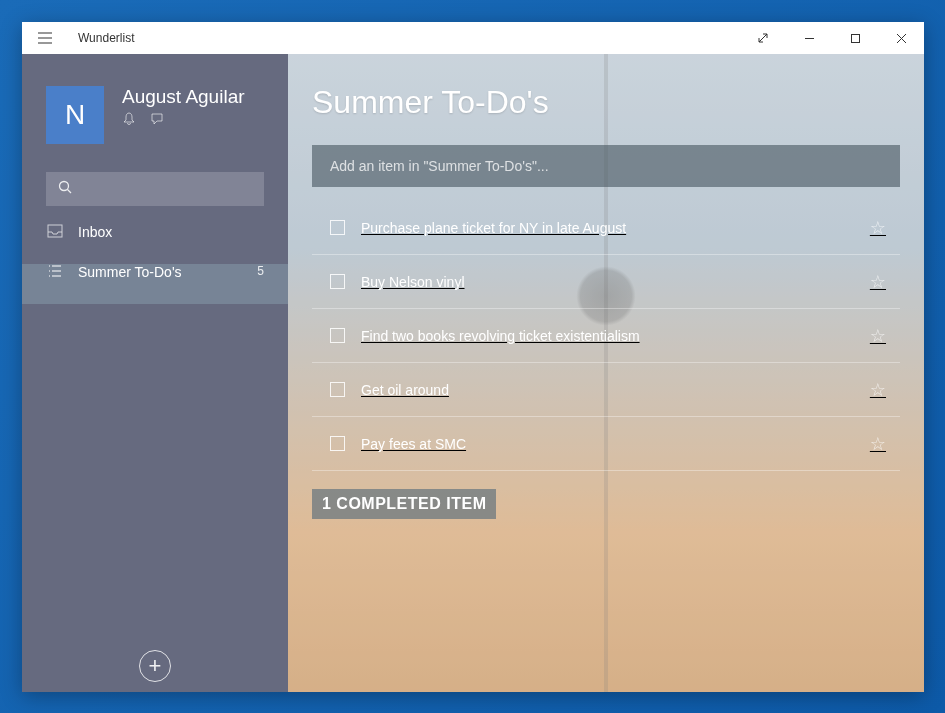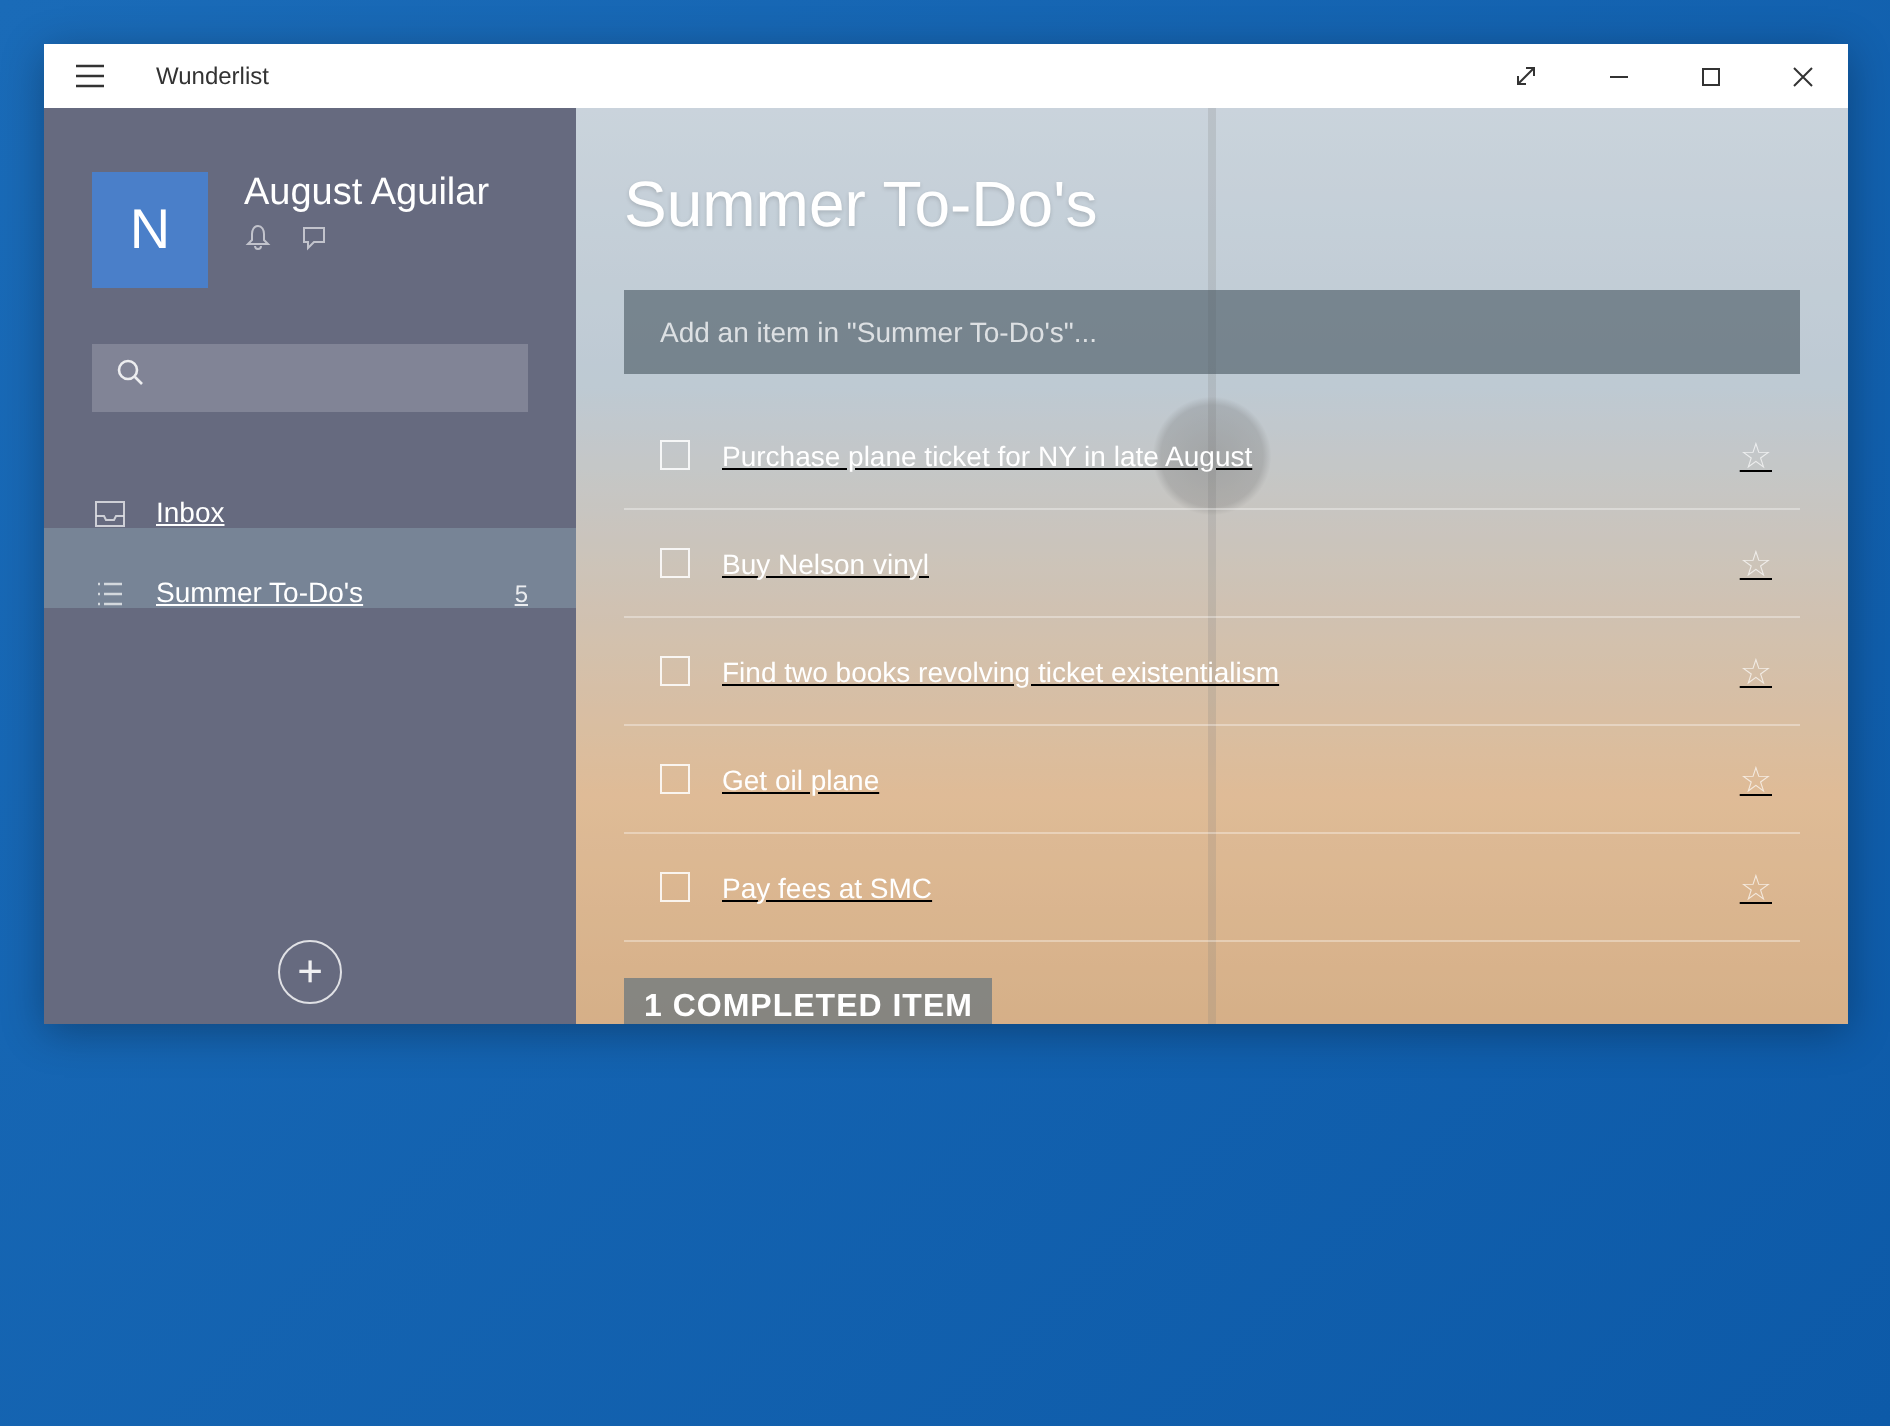--- a/index.html
+++ b/index.html
@@ -1,18 +1,18 @@
 <!DOCTYPE html>
 <html><head>
   <meta charset="utf-8">
   <style>
     * { margin: 0; padding: 0; box-sizing: border-box; font-family: "Segoe UI", "Segoe UI Light", sans-serif; }
     body { background: linear-gradient(135deg, #1a6bb8 0%, #0d5aa8 100%); width: 945px; height: 713px; overflow: hidden; position: relative; }
     
-    .app-window { position: absolute; top: 22px; left: 22px; width: 902px; height: 490px; background: #ec4899; box-shadow: 0 4px 20px rgba(0,0,0,0.3); display: flex; flex-direction: column; }
+    .app-window { position: absolute; top: 22px; left: 22px; width: 902px; height: 670px; background: #ec4899; box-shadow: 0 4px 20px rgba(0,0,0,0.3); display: flex; flex-direction: column; }
     
     
     .title-bar { height: 32px; background: #fff; display: flex; align-items: center; position: relative; }
     .hamburger { width: 46px; height: 32px; display: flex; align-items: center; justify-content: center; cursor: pointer; }
     .hamburger svg { width: 16px; height: 16px; }
     .app-title { font-size: 12px; color: #333; margin-left: 10px; }
     .window-controls { position: absolute; right: 0; top: 0; display: flex; }
     .window-btn { width: 46px; height: 32px; display: flex; align-items: center; justify-content: center; cursor: pointer; }
     
     
@@ -29,21 +29,21 @@
     .user-name { color: #fff; font-size: 19px; font-weight: 300; margin-bottom: 4px; }
     .profile-icons { display: flex; gap: 14px; margin-top: 4px; }
     .profile-icons span { color: rgba(255,255,255,0.6); cursor: pointer; }
     
     .search-box { margin: 10px 24px 18px 24px; height: 34px; background: rgba(255,255,255,0.18); display: flex; align-items: center; padding: 0 12px; }
     .search-input { flex: 1; background: transparent; border: none; color: #fff; font-size: 14px; outline: none; }
     .search-input::placeholder { color: rgba(255,255,255,0.75); }
     .search-icon { color: rgba(255,255,255,0.8); }
     
     .list-items { flex: 1; }
-    .list-item { height: 40px; display: flex; align-items: flex-end; padding: 0 24px; color: #fff; font-size: 14px; cursor: pointer; text-decoration: underline; }
+    .list-item { height: 40px; display: flex; align-items: flex-start; padding: 0 24px; color: #fff; font-size: 14px; cursor: pointer; }
     .list-item.active { background: rgba(130, 150, 165, 0.6); }
     .list-item-icon { width: 18px; display: flex; justify-content: center; margin-right: 14px; opacity: 0.8; }
     .list-item-label { flex: 1; }
     .list-item-count { font-size: 12px; opacity: 0.85; }
     
     .add-list-btn { height: 52px; display: flex; align-items: center; justify-content: center; cursor: pointer; }
     .add-list-btn .circle { width: 32px; height: 32px; border: 1.5px solid rgba(255,255,255,0.8); border-radius: 50%; display: flex; align-items: center; justify-content: center; color: rgba(255,255,255,0.9); font-size: 22px; font-weight: 200; }
     
     
     .main { flex: 1; position: relative; overflow: hidden; }
@@ -183,21 +183,21 @@
             <div class="task-label">Buy Nelson vinyl</div>
             <div class="task-star">☆</div>
           </div>
           <div class="task-row">
             <div class="task-check"></div>
             <div class="task-label">Find two books revolving ticket existentialism</div>
             <div class="task-star">☆</div>
           </div>
           <div class="task-row">
             <div class="task-check"></div>
-            <div class="task-label">Get oil plane</div>
+            <div class="task-label">Get oil around</div>
             <div class="task-star">☆</div>
           </div>
           <div class="task-row">
             <div class="task-check"></div>
             <div class="task-label">Pay fees at SMC</div>
             <div class="task-star">☆</div>
           </div>
         </div>
 
         <div class="completed-badge">1 COMPLETED ITEM</div>

